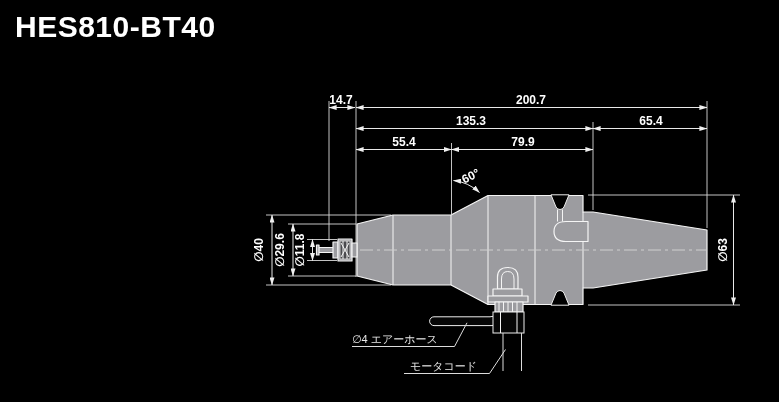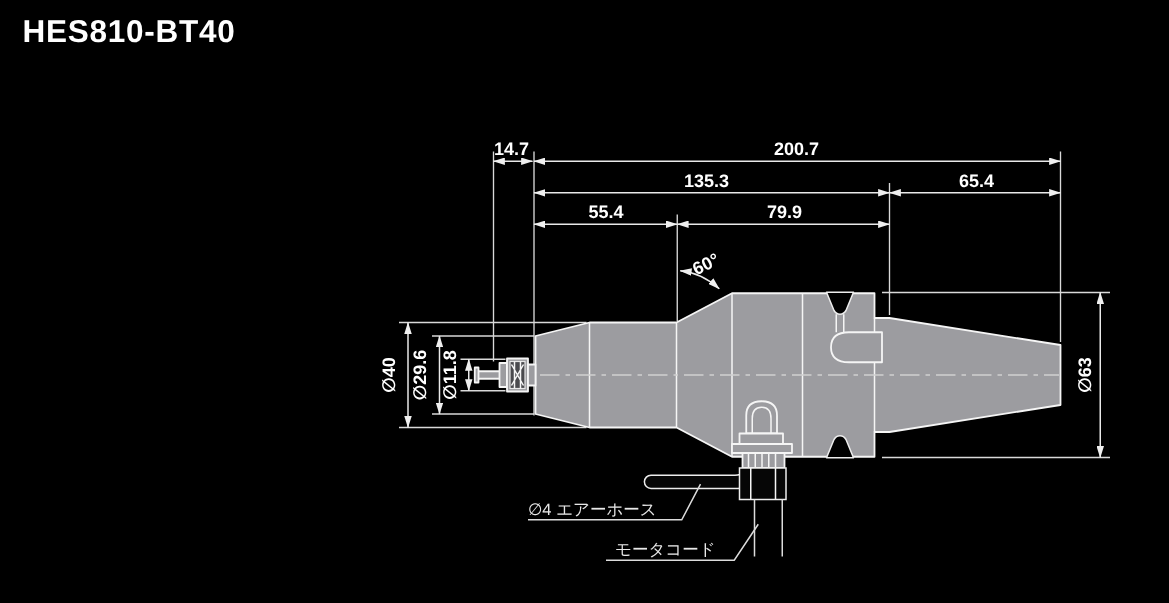--- a/index.html
+++ b/index.html
@@ -2,21 +2,21 @@
 <html><head>
 <meta charset="utf-8">
 <style>
   html,body{margin:0;padding:0;background:#000;}
   .stage{
     position:relative;width:779px;height:402px;background:#000;overflow:hidden;
     font-family:"Liberation Sans","DejaVu Sans",sans-serif;
   }
   .title{
     position:absolute;left:15px;top:10px;margin:0;
-    font-size:21px;font-weight:bold;color:#fff;letter-spacing:.5px;
+    font-size:30px;font-weight:bold;color:#fff;letter-spacing:.5px;
     font-family:"Liberation Sans","DejaVu Sans",sans-serif;
   }
   svg{position:absolute;left:0;top:0;}
   svg text{font-family:"Liberation Sans","DejaVu Sans",sans-serif;fill:#fff;}
   .dim{font-size:12px;font-weight:bold;}
   .jp{font-size:11px;font-weight:normal;fill:#e8e8e8;}
   .body-shape{fill:#9c9ca0;stroke:#f5f5f5;stroke-width:1.2;stroke-linejoin:round;}
   .seam{stroke:#f5f5f5;stroke-width:1;fill:none;}
   .dimline{stroke:#e9e9e9;stroke-width:1;fill:none;}
   .extline{stroke:#d9d9d9;stroke-width:0.9;fill:none;}

